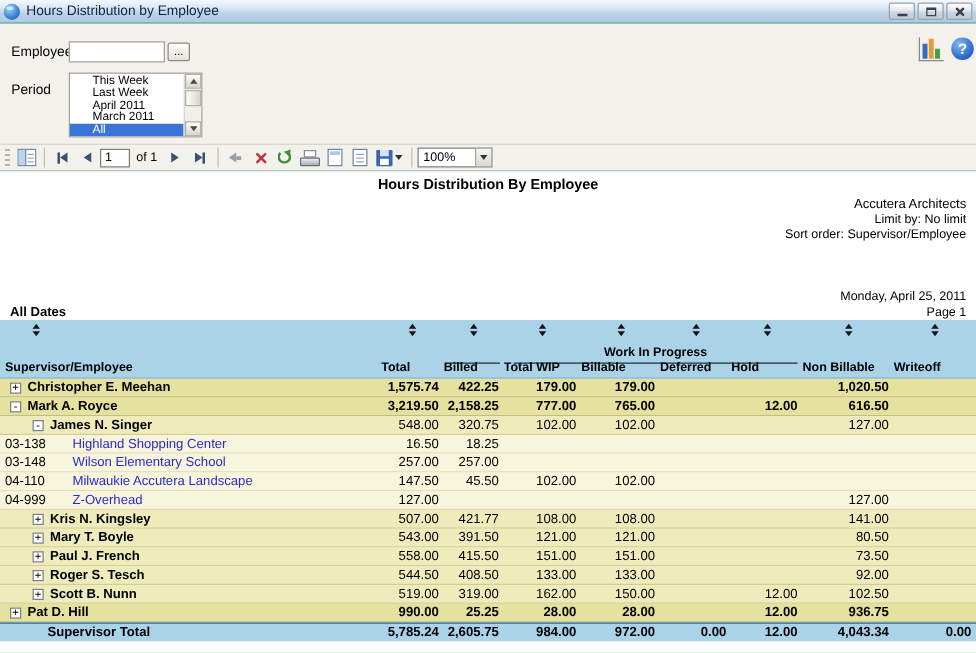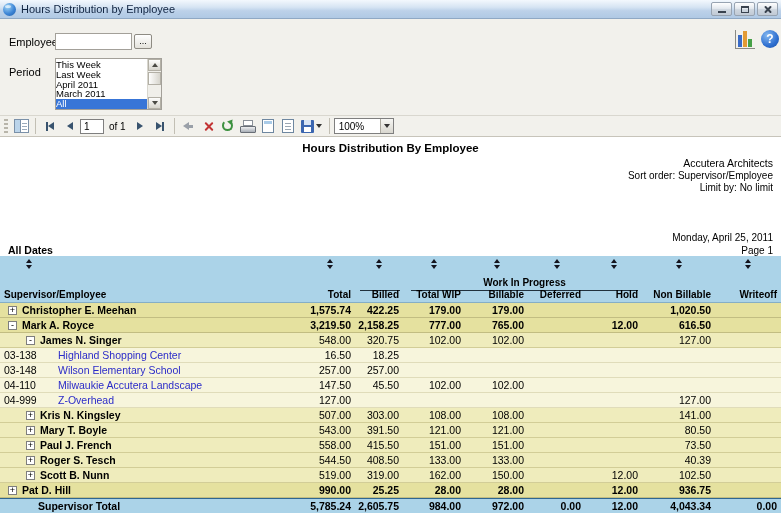--- a/index.html
+++ b/index.html
@@ -23,21 +23,21 @@
 
   
   .form-area{position:relative;height:97px;background:#F2F1EC;border-bottom:1px solid #D9D7CF}
   .lbl{position:absolute;font-size:11px}
   #employee-label{left:9px;top:17px}
   #period-label{left:9px;top:47px}
   .employee-input{position:absolute;left:55px;top:14px;width:77px;height:17px;border:1px solid #A3A099;background:#fff;font-size:11px;padding:0 3px;font-family:inherit}
   .browse-btn{position:absolute;left:134px;top:15px;width:18px;height:15px;border:1px solid #8E8B83;border-radius:2px;background:linear-gradient(#FFFFFF,#E4E2DB);font-size:9px;line-height:7px;cursor:pointer;font-family:inherit}
   .listbox{position:absolute;left:55px;top:39px;width:107px;height:52px;background:#fff;border:1px solid #A3A099;display:flex;overflow:hidden}
   .lb-items{flex:1;overflow:hidden;padding-top:1px}
-  .lb-item{font-size:9.5px;line-height:9.8px;padding-left:0;white-space:nowrap;cursor:default}
+  .lb-item{font-size:9.5px;line-height:9.8px;padding-left:18px;white-space:nowrap;cursor:default}
   .lb-item.sel{background:#3875D7;color:#fff}
   .lb-scroll{width:14px;background:#F0EFEA;border-left:1px solid #D8D6CE;display:flex;flex-direction:column}
   .scroll-btn{width:13px;height:12px;border:1px solid #B3B0A6;background:linear-gradient(#FDFDFC,#D7D5CD);display:flex;align-items:center;justify-content:center}
   .lb-track{flex:1;display:flex;flex-direction:column;align-items:center}
   .scroll-thumb{width:13px;height:13px;border:1px solid #B3B0A6;background:linear-gradient(90deg,#FDFDFC,#D7D5CD);margin-top:1px}
   .tri-up-s{width:0;height:0;border-left:3px solid transparent;border-right:3px solid transparent;border-bottom:4px solid #4A4A44}
   .tri-down-s{width:0;height:0;border-left:3px solid transparent;border-right:3px solid transparent;border-top:4px solid #4A4A44}
   .chart-icon{position:absolute;left:735px;top:11px;width:20px;height:19px;display:flex;align-items:flex-end;gap:1px;padding:0 1px 1px 2px;border-left:1px solid #8A8A84;border-bottom:1px solid #8A8A84;cursor:pointer}
   .cbar{width:4px}
   .cbar.c1{height:12px;background:#3A6BC6}
@@ -97,21 +97,21 @@
   .arrow-cell.first{justify-content:flex-start;padding-left:26px}
   .sort-arrows{display:flex;flex-direction:column;gap:2px;cursor:pointer}
   .tu{width:0;height:0;border-left:3px solid transparent;border-right:3px solid transparent;border-bottom:4px solid #14141E}
   .td{width:0;height:0;border-left:3px solid transparent;border-right:3px solid transparent;border-top:4px solid #14141E}
   #group-row{height:15px}
   .billed-underline{grid-column:3;align-self:stretch;border-bottom:1px solid #20303C;margin:0 3px 0 5px}
   .wip-span{grid-column:4/8;align-self:stretch;text-align:center;font-weight:bold;font-size:10px;line-height:15px;border-bottom:1px solid #20303C;margin:3px 4px 0 8px}
   #header-row{height:16px;border-bottom:1px solid #85AEC6}
   .hcell{font-weight:bold;font-size:10px;white-space:nowrap;overflow:hidden}
   .hcell.left{padding-left:4px}
-  .hcell.num{text-align:right;padding-right:4px}
+  .hcell.num{text-align:left;padding-right:4px}
   .cell{overflow:hidden;white-space:nowrap}
   .num{text-align:right;padding-right:4px}
   .trow.supervisor{background:#E5E19F;border-bottom:1px solid #C2BD82;font-weight:bold}
   .trow.employee{background:#EFECBC;border-bottom:1px solid #D2CD97}
   .trow.project{background:#F7F5DC;border-bottom:1px solid #E0DCBA}
   .trow.total-row{background:#ABD3E8;border-top:1px solid #2F6690;font-weight:bold}
   .name-cell{display:flex;align-items:center;white-space:nowrap;overflow:hidden;height:100%}
   .trow.supervisor .name-cell{padding-left:8px}
   .trow.employee .name-cell{padding-left:26px}
   .trow.project .name-cell{padding-left:4px}
@@ -236,22 +236,22 @@
       <div class="zoom-arrow">
           <div class="dd-arrow"></div>
         </div>
     </div>
   </div>
 
   <div class="report">
     <div class="report-title">Hours Distribution By Employee</div>
     <div class="meta-right">
       <div class="company">Accutera Architects</div>
+      <div>Limit by: No limit</div>
       <div>Sort order: Supervisor/Employee</div>
-      <div>Limit by: No limit</div>
     </div>
     <div class="date-right">
       <div>Monday, April 25, 2011</div>
       <div>Page 1</div>
     </div>
     <div class="all-dates">All Dates</div>
 
     <div class="rtable">
       <div class="band">
         <div class="trow" id="sort-row">
@@ -428,21 +428,21 @@
             <div class="cell num"></div>
             <div class="cell num">127.00</div>
             <div class="cell num"></div>
           </div>
           <div class="trow employee">
             <div class="cell name-cell">
               <span class="toggle">+</span>
               <span class="rname">Kris N. Kingsley</span>
             </div>
             <div class="cell num">507.00</div>
-            <div class="cell num">303.00</div>
+            <div class="cell num">421.77</div>
             <div class="cell num">108.00</div>
             <div class="cell num">108.00</div>
             <div class="cell num"></div>
             <div class="cell num"></div>
             <div class="cell num">141.00</div>
             <div class="cell num"></div>
           </div>
           <div class="trow employee">
             <div class="cell name-cell">
               <span class="toggle">+</span>
@@ -475,21 +475,21 @@
             <div class="cell name-cell">
               <span class="toggle">+</span>
               <span class="rname">Roger S. Tesch</span>
             </div>
             <div class="cell num">544.50</div>
             <div class="cell num">408.50</div>
             <div class="cell num">133.00</div>
             <div class="cell num">133.00</div>
             <div class="cell num"></div>
             <div class="cell num"></div>
-            <div class="cell num">40.39</div>
+            <div class="cell num">92.00</div>
             <div class="cell num"></div>
           </div>
           <div class="trow employee">
             <div class="cell name-cell">
               <span class="toggle">+</span>
               <span class="rname">Scott B. Nunn</span>
             </div>
             <div class="cell num">519.00</div>
             <div class="cell num">319.00</div>
             <div class="cell num">162.00</div>

